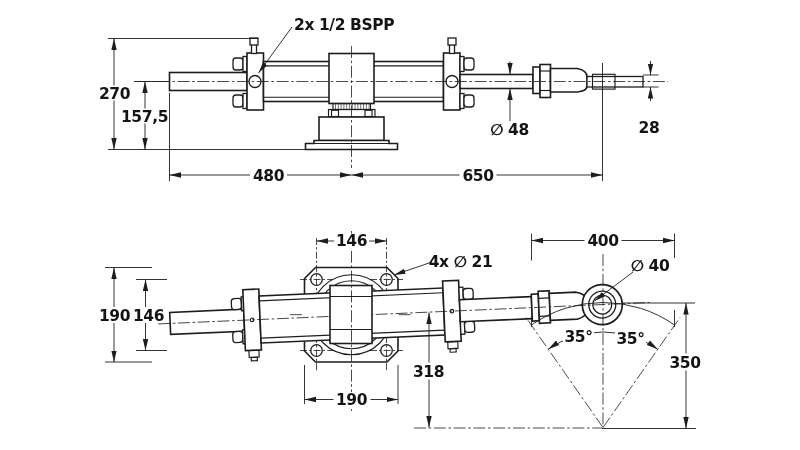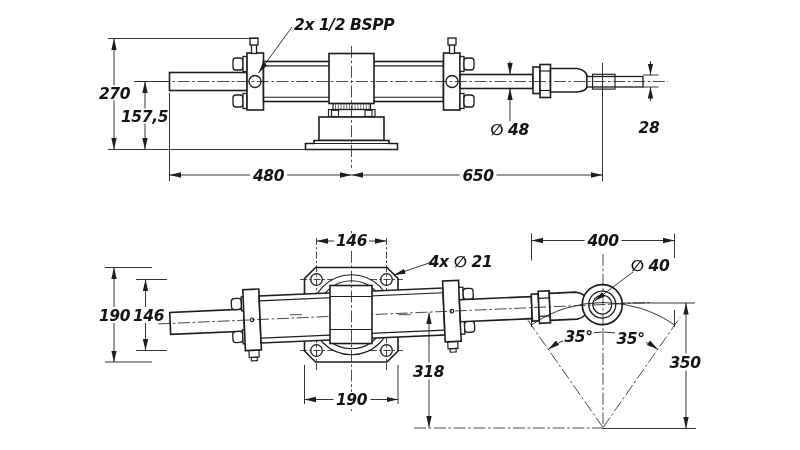--- a/index.html
+++ b/index.html
@@ -1,16 +1,16 @@
 <!DOCTYPE html>
 <html><head>
 <meta charset="utf-8">
 <style>
   html,body{margin:0;padding:0;background:#ffffff;}
-  .stage{width:800px;height:450px;background:#fff;position:relative;overflow:hidden;font-style:italic;}
+  .stage{width:800px;height:450px;background:#fff;position:relative;overflow:hidden;}
   svg text{
     font-family:"DejaVu Sans","Liberation Sans",sans-serif;
     font-weight:bold;font-size:15.5px;fill:#141414;letter-spacing:-0.4px;
   }
   .ol  {fill:#ffffff;stroke:#1d1d1d;stroke-width:1.6;stroke-linejoin:miter;}
   .olt {fill:#ffffff;stroke:#1d1d1d;stroke-width:1.3;}
   .ol2 {fill:none;stroke:#1d1d1d;stroke-width:1.15;}
   .thin{fill:none;stroke:#1d1d1d;stroke-width:0.9;}
   .tick{fill:none;stroke:#1d1d1d;stroke-width:0.6;}
   .cl  {fill:none;stroke:#1d1d1d;stroke-width:0.8;stroke-dasharray:12 2.6 2.6 2.6;}

